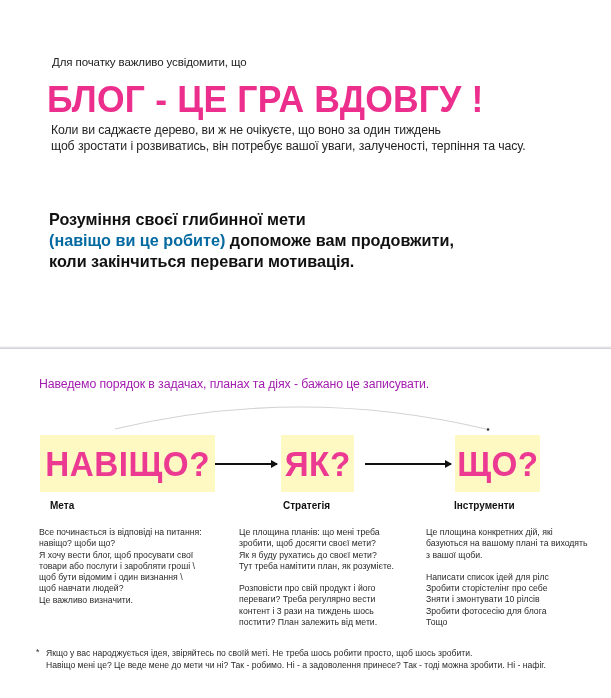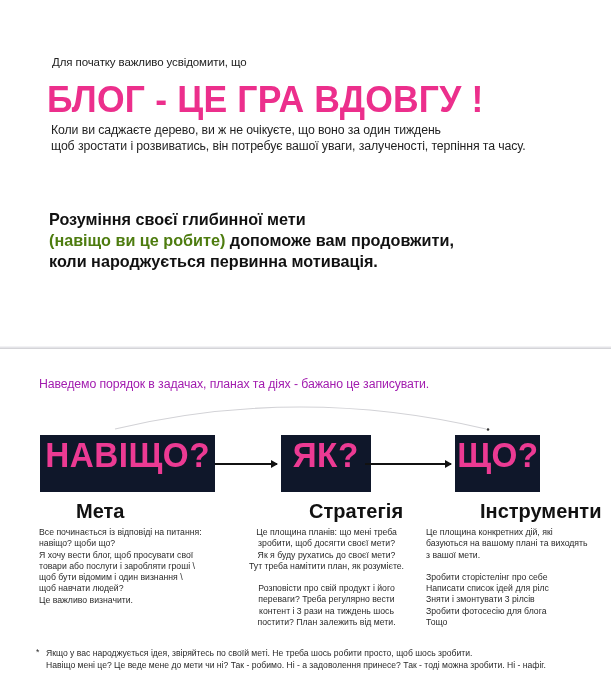--- a/index.html
+++ b/index.html
@@ -8,69 +8,69 @@
 
     .abs { position: absolute; }
 
     .intro { left: 52px; top: 56px; font-size: 11.5px; color: #222; letter-spacing: -0.1px; }
     .headline { left: 47px; top: 78px; font-size: 37px; font-weight: bold; color: #ec2f8c; letter-spacing: 0.2px; line-height: 44px; transform: scaleX(0.96); transform-origin: left; }
     .para { left: 51px; top: 123px; font-size: 12.3px; line-height: 15.5px; color: #1f1f1f; letter-spacing: -0.1px; }
     .para div { white-space: nowrap; }
 
     .bold-block { left: 49px; top: 209px; font-size: 16.2px; font-weight: bold; line-height: 21px; color: #111; }
     .bold-block div { white-space: nowrap; }
-    .pink { color: #4d7c0f; }
+    .pink { color: #0369a1; }
 
     .separator { left: 0; top: 346px; width: 611px; height: 3px; background: #e4e4e8; border-top: 1px solid #f2f2f4; border-bottom: 1px solid #d4d4d8; }
 
     .tasks-intro { left: 39px; top: 377px; font-size: 12.3px; color: #a21caf; letter-spacing: -0.1px; white-space: nowrap; }
 
     .arc { left: 0; top: 395px; width: 611px; height: 45px; pointer-events: none; }
 
-    .qbox { background: #0f172a; color: #ec3a93; font-weight: bold; display: flex; justify-content: center; height: 57px; top: 435px; font-size: 35px; letter-spacing: 0.5px; }
+    .qbox { background: #fef9c3; color: #ec3a93; font-weight: bold; display: flex; align-items: center; justify-content: center; height: 57px; top: 435px; font-size: 35px; letter-spacing: 0.5px; }
     .qbox span { transform: scaleX(0.95); display: inline-block; }
     .box-why { left: 40px; width: 175px; }
-    .box-how { left: 281px; width: 90px; }
+    .box-how { left: 281px; width: 73px; }
     .box-what { left: 455px; width: 85px; }
 
     .arrow { top: 463px; height: 1.5px; background: #111; }
     .arrow::after { content: ""; position: absolute; right: -1px; top: -3.5px; border-left: 7px solid #111; border-top: 4px solid transparent; border-bottom: 4px solid transparent; }
     .arrow-1 { left: 215px; width: 62px; }
     .arrow-2 { left: 365px; width: 86px; }
 
-    .col-label { top: 500px; font-size: 20px; font-weight: bold; color: #111; white-space: nowrap; margin-left: 26px; }
+    .col-label { top: 500px; font-size: 10px; font-weight: bold; color: #111; white-space: nowrap; }
     .lab-1 { left: 50px; }
     .lab-2 { left: 283px; }
     .lab-3 { left: 454px; }
 
     .col-text { top: 527px; font-size: 8.7px; line-height: 11.3px; color: #2a2a2a; white-space: nowrap; }
     .col-text .gap { height: 11px; }
     .col-1 { left: 39px; }
-    .col-2 { left: 249px; text-align: center; }
+    .col-2 { left: 239px; }
     .col-3 { left: 426px; }
 
     .footnote { left: 36px; top: 648px; font-size: 8.6px; line-height: 11.5px; color: #2a2a2a; white-space: nowrap; }
     .footnote .star { position: absolute; left: 0; top: -1px; }
     .footnote .lines { padding-left: 10px; }
   </style>
 </head>
 <body>
 
 <div class="abs intro">Для початку важливо усвідомити, що</div>
 <div class="abs headline">БЛОГ - ЦЕ ГРА ВДОВГУ !</div>
 
 <div class="abs para">
   <div>Коли ви саджаєте дерево, ви ж не очікуєте, що воно за один тиждень</div>
   <div>щоб зростати і розвиватись, він потребує вашої уваги, залученості, терпіння та часу.</div>
 </div>
 
 <div class="abs bold-block">
   <div>Розуміння своєї глибинної мети</div>
   <div><span class="pink">(навіщо ви це робите)</span><span> допоможе вам продовжити,</span></div>
-  <div>коли народжується первинна мотивація.</div>
+  <div>коли закінчиться переваги мотивація.</div>
 </div>
 
 <div class="abs separator"></div>
 
 <div class="abs tasks-intro">Наведемо порядок в задачах, планах та діях - бажано це записувати.</div>
 
 <svg class="abs arc" viewBox="0 0 611 45" width="611" height="45">
   <path d="M115 34 Q300 -10 486 34" fill="none" stroke="#d2d2d6" stroke-width="1.2"></path>
   <circle cx="488" cy="34.5" r="1.3" fill="#333"></circle>
 </svg>
@@ -109,25 +109,25 @@
   <div class="gap"></div>
   <div>Розповісти про свій продукт і його</div>
   <div>переваги? Треба регулярно вести</div>
   <div>контент і 3 рази на тиждень шось</div>
   <div>постити? План залежить від мети.</div>
 </div>
 
 <div class="abs col-text col-3">
   <div>Це площина конкретних дій, які</div>
   <div>базуються на вашому плані та виходять</div>
-  <div>з вашої мети.</div>
+  <div>з вашої щоби.</div>
   <div class="gap"></div>
+  <div>Написати список ідей для рілс</div>
   <div>Зробити сторістелінг про себе</div>
-  <div>Написати список ідей для рілс</div>
-  <div>Зняти і змонтувати 3 рілсів</div>
+  <div>Зняти і змонтувати 10 рілсів</div>
   <div>Зробити фотосесію для блога</div>
   <div>Тощо</div>
 </div>
 
 <div class="abs footnote">
   <span class="star">*</span>
   <div class="lines">
     <div>Якщо у вас народжується ідея, звіряйтесь по своїй меті. Не треба шось робити просто, щоб шось зробити.</div>
     <div>Навіщо мені це? Це веде мене до мети чи ні? Так - робимо. Ні - а задоволення принесе? Так - тоді можна зробити. Ні - нафіг.</div>
   </div>

